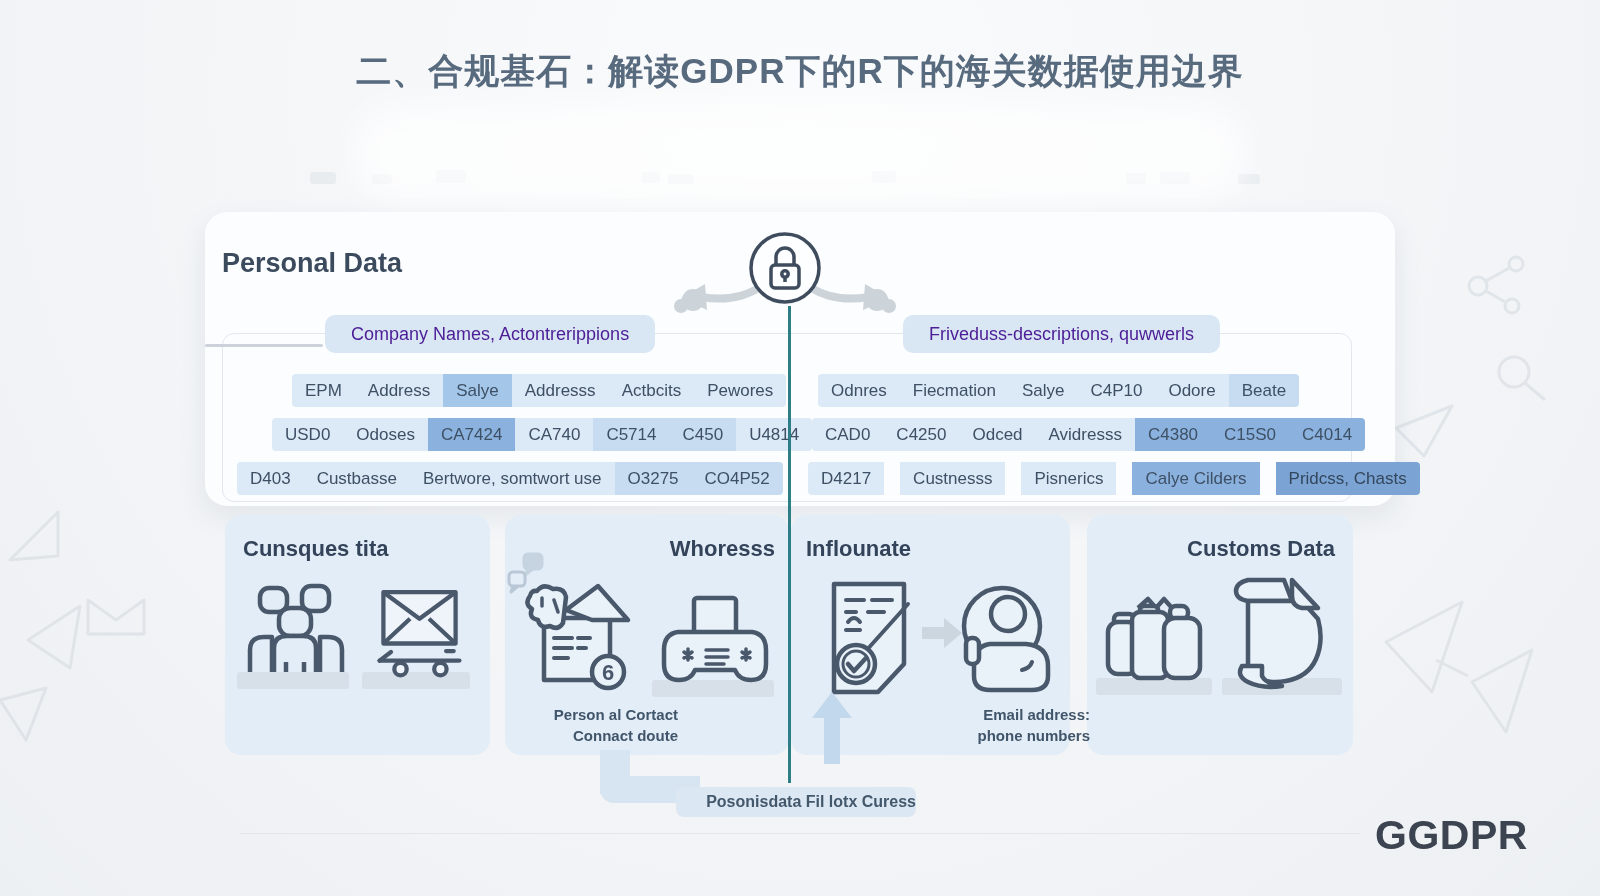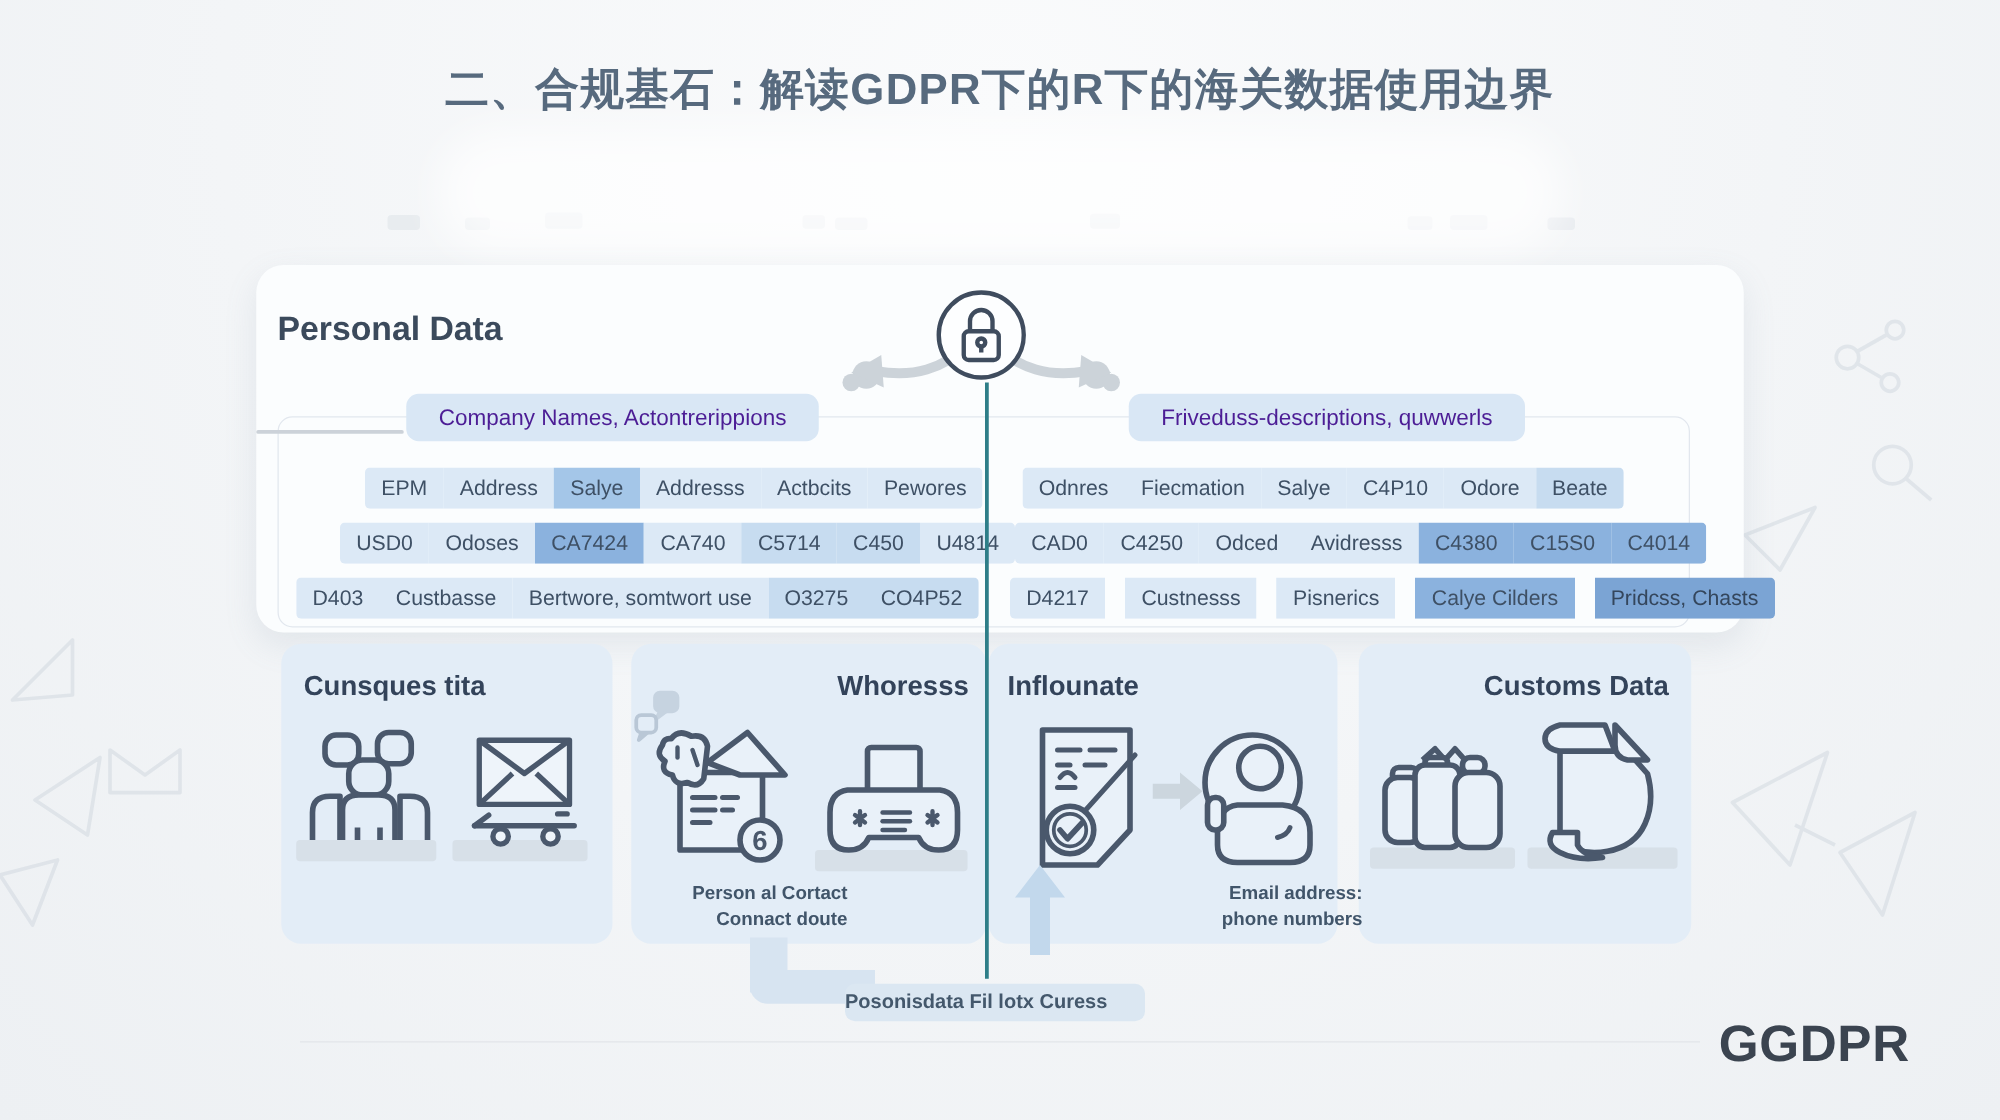--- a/index.html
+++ b/index.html
@@ -45,21 +45,21 @@
   .ct2{left:610px;top:536px;width:165px;text-align:right;}
   .ct3{left:806px;top:536px;}
   .ct4{left:1150px;top:536px;width:185px;text-align:right;}
   .base-bar{height:17px;background:#cdd5dd;opacity:.55;border-radius:3px;}
   .caption{font-size:15px;font-weight:600;color:#41556a;text-align:right;line-height:21px;}
   .cap2{left:503px;top:704px;width:175px;}
   .cap3{left:895px;top:704px;width:195px;}
   
   .pipe-v{left:600px;top:750px;width:30px;height:44px;background:#d7e4f1;}
   .pipe-h{left:600px;top:776px;width:100px;height:27px;background:#d7e4f1;border-bottom-left-radius:14px;}
-  .flow-pill{left:676px;top:787px;width:240px;height:30px;line-height:30px;background:#dbe7f2;border-radius:8px;text-align:left;font-size:16px;font-weight:700;color:#44586c;z-index:6;}
+  .flow-pill{left:676px;top:787px;width:240px;height:30px;line-height:30px;background:#dbe7f2;border-radius:8px;text-align:right;font-size:16px;font-weight:700;color:#44586c;z-index:6;}
   .up-arrow{left:812px;top:692px;width:40px;height:72px;}
   
   .bottom-line{left:240px;top:833px;width:1120px;height:1px;background:#e2e5e9;}
   .logo{left:1375px;top:812px;width:150px;text-align:right;font-size:41px;font-weight:800;color:#3b4450;letter-spacing:.5px;}
   svg{display:block;}
   .decor{left:0;top:0;width:1600px;height:896px;pointer-events:none;z-index:0;}
   .z1{z-index:1;} .z2{z-index:2;}
 </style>
 </head>
 <body>

